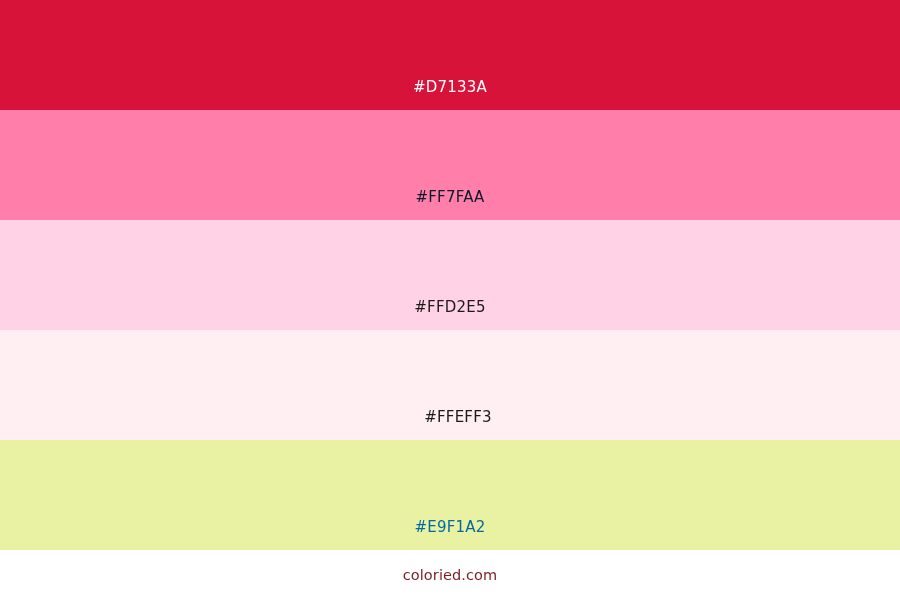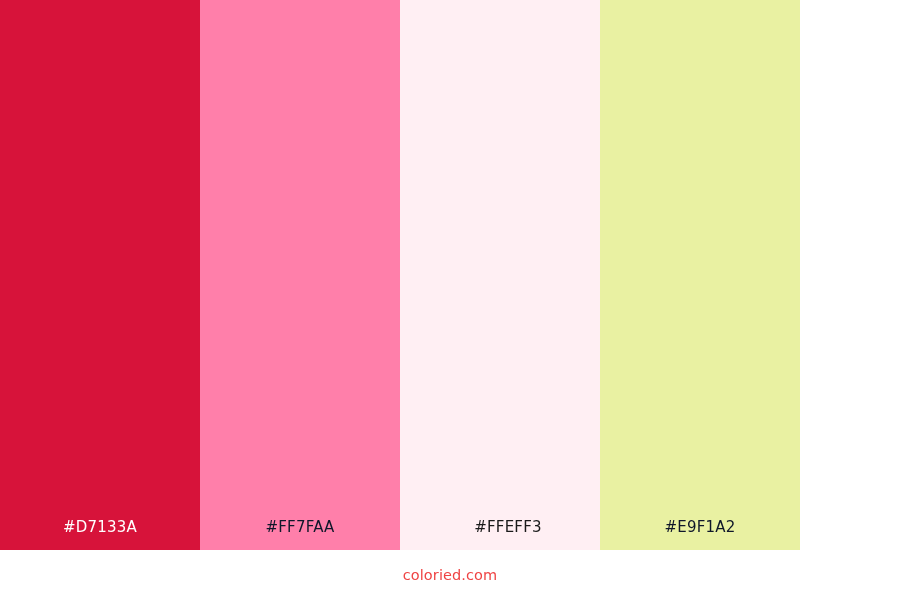--- a/index.html
+++ b/index.html
@@ -17,22 +17,22 @@
   #palette-page {
     width: 900px;
     height: 600px;
     display: flex;
     flex-direction: column;
     background: #ffffff;
   }
 
   #swatch-strip {
     display: flex;
-    flex-direction: row;
-    width: 800px;
+    flex-direction: column;
+    width: 900px;
     height: 550px;
     flex: 0 0 550px;
   }
 
   .swatch {
     flex: 1 1 180px;
     height: 550px;
     position: relative;
     display: flex;
     align-items: flex-end;
@@ -57,46 +57,49 @@
     height: 50px;
     background: #ffffff;
     display: flex;
     align-items: center;
     justify-content: center;
   }
 
   #site-credit {
     font-size: 14.5px;
     line-height: 18px;
-    color: #ef4444;
+    color: #7f1d1d;
     letter-spacing: 0.1px;
   }
 </style>
 </head>
 <body>
 
 <div id="palette-page">
 
   <div id="swatch-strip">
 
     <div class="swatch" style="background-color: rgb(215, 19, 58);">
       <span class="swatch-label" style="color: rgb(255, 255, 255);">#D7133A</span>
     </div>
 
     <div class="swatch" style="background-color: rgb(255, 127, 170);">
       <span class="swatch-label" style="color: #0f172a;">#FF7FAA</span>
     </div>
 
+    <div class="swatch" style="background-color: rgb(255, 210, 229);">
+      <span class="swatch-label" style="color: rgb(26, 26, 26);">#FFD2E5</span>
+    </div>
 
     <div class="swatch" style="background-color: rgb(255, 239, 243);">
       <span class="swatch-label" style="color: rgb(26, 26, 26); margin-left: 16px;">#FFEFF3</span>
     </div>
 
     <div class="swatch" style="background-color: rgb(233, 241, 162);">
-      <span class="swatch-label" style="color: #0f172a;">#E9F1A2</span>
+      <span class="swatch-label" style="color: #0369a1;">#E9F1A2</span>
     </div>
 
   </div>
 
   <div id="footer-bar">
     <span id="site-credit">coloried.com</span>
   </div>
 
 </div>
 

